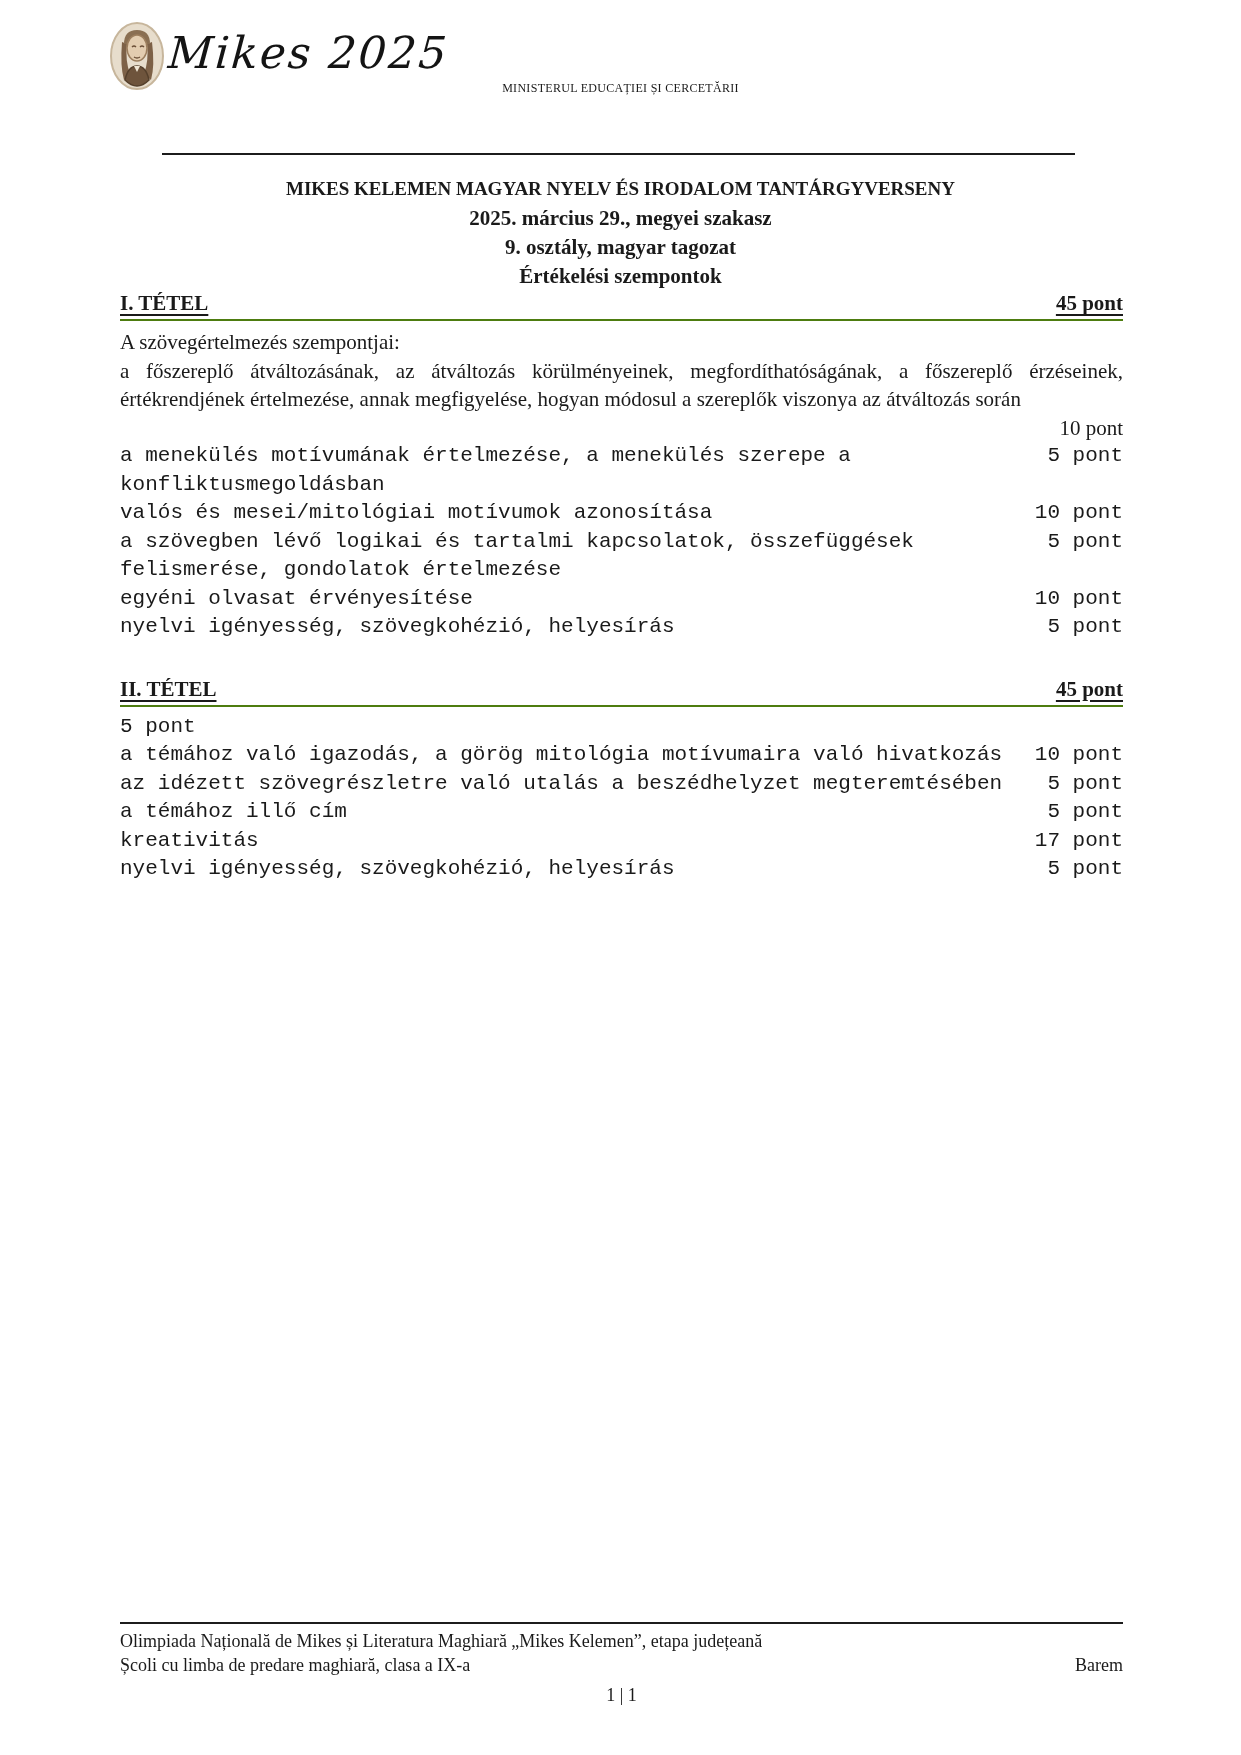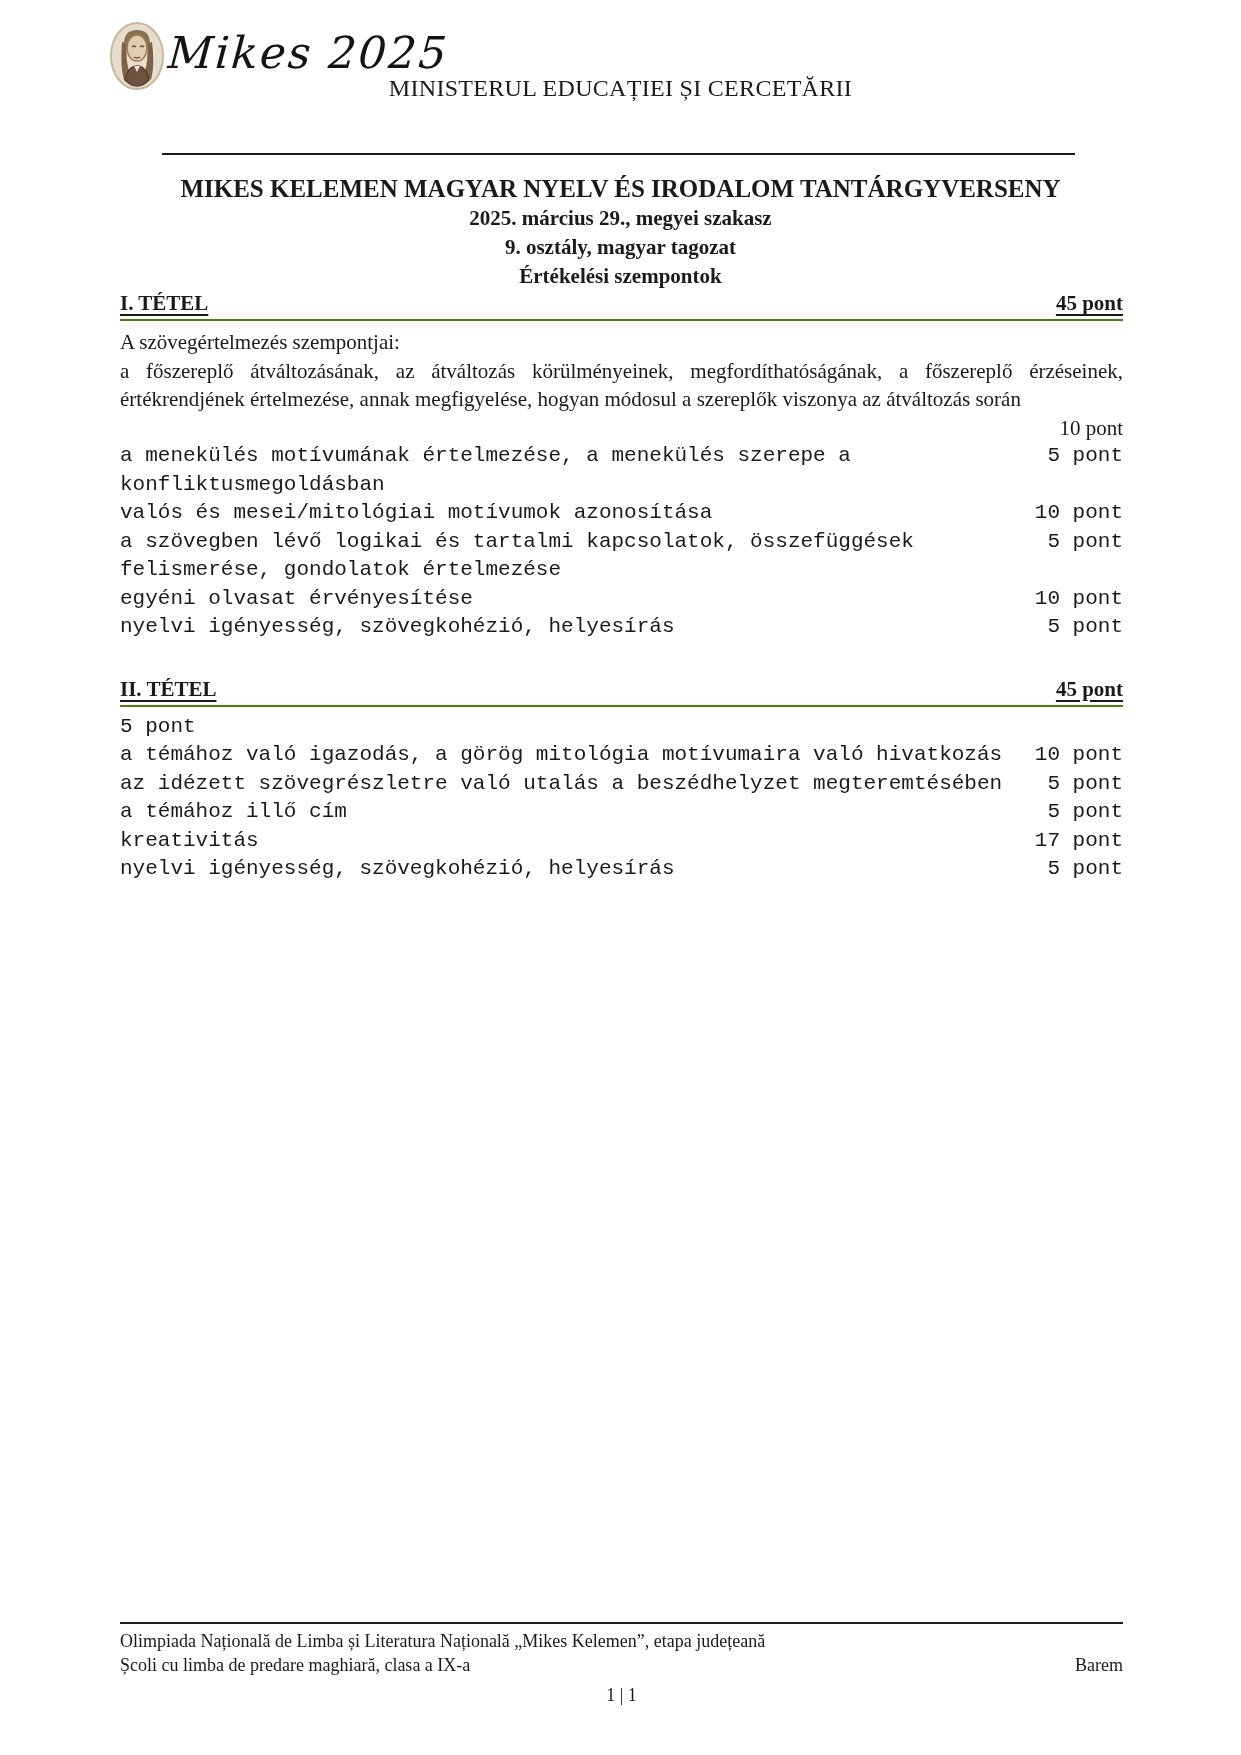--- a/index.html
+++ b/index.html
@@ -20,27 +20,27 @@
     font-style:italic;
     font-size:44px;
     letter-spacing:2px;
     color:#141414;
     transform:skewX(-4deg);
     line-height:1;
     padding-bottom:6px;
   }
   
   .ministry{position:absolute;top:76px;left:0;width:100%;text-align:center;
-    font-size:24px;line-height:24px;letter-spacing:.3px;}
+    font-size:12px;line-height:24px;letter-spacing:.3px;}
   
   .separator{position:absolute;top:131px;left:162px;width:913px;height:22px;
     border-bottom:2px solid #1c1c1c;}
   
   .doc-title{position:absolute;top:173px;left:0;width:100%;text-align:center;font-weight:bold;}
-  .doc-title .t1{font-size:25px;line-height:31px;}
+  .doc-title .t1{font-size:19px;line-height:31px;}
   .doc-title .t2{font-size:21px;line-height:29px;}
   
   .content{position:absolute;left:120px;top:288px;width:1003px;font-size:21px;}
   .section-head{
     display:flex;justify-content:space-between;align-items:baseline;
     font-weight:bold;line-height:30px;
     border-bottom:2px solid #4d7c0f;padding-bottom:1px;
   }
   .section-head span{text-decoration:underline;text-decoration-thickness:2px;text-underline-offset:4px;}
   .intro{margin-top:7px;line-height:28.5px;}
@@ -153,21 +153,21 @@
         </div>
         <div class="crit-row">
           <span>nyelvi igényesség, szövegkohézió, helyesírás</span>
           <span class="pts">5 pont</span>
         </div>
       </div>
     </div>
   </div>
 
   <div class="footer">
-    <div>Olimpiada Națională de Limba și Literatura Națională „Mikes Kelemen”, etapa județeană</div>
+    <div>Olimpiada Națională de Mikes și Literatura Maghiară „Mikes Kelemen”, etapa județeană</div>
     <div class="footer-row2">
       <span>Școli cu limba de predare maghiară, clasa a IX-a</span>
       <span>Barem</span>
     </div>
     <div class="page-num">1 | 1</div>
   </div>
 
 </div>
 
 </body></html>

